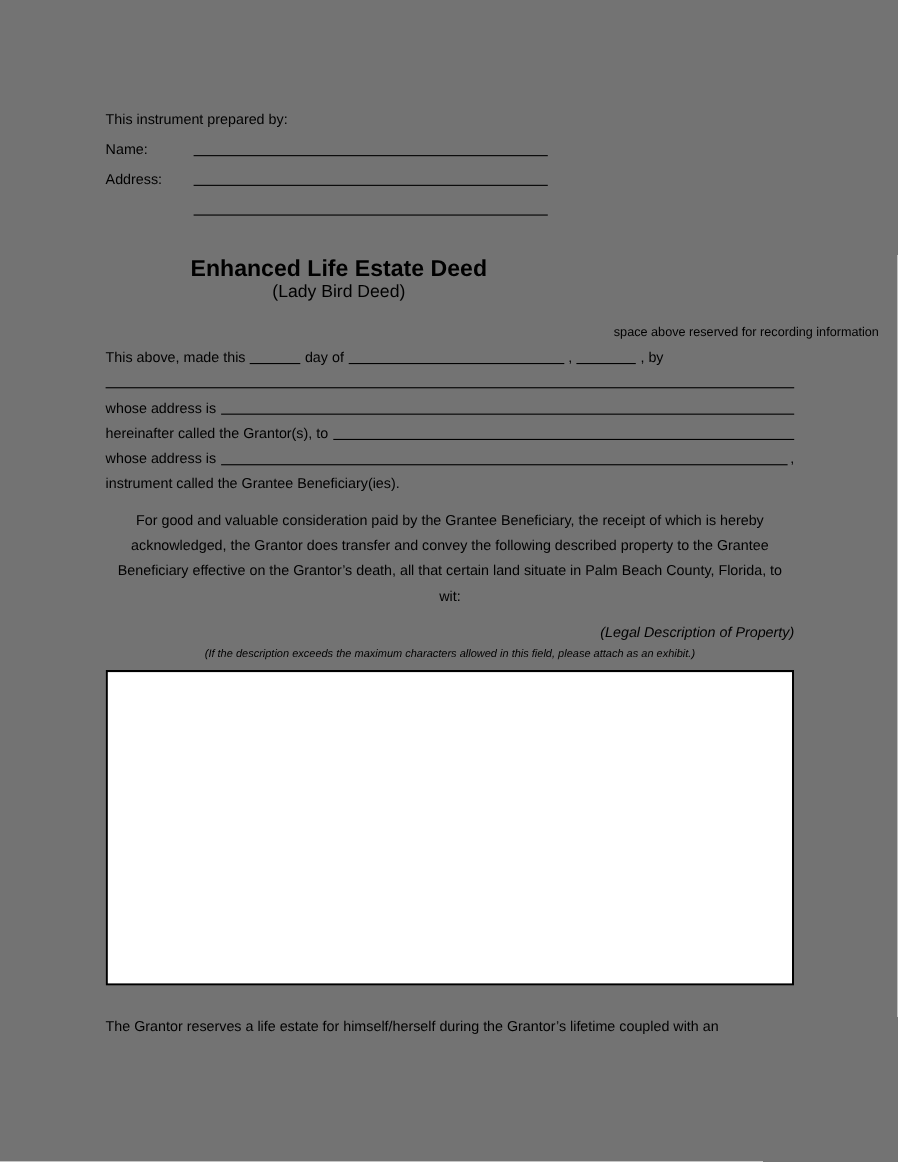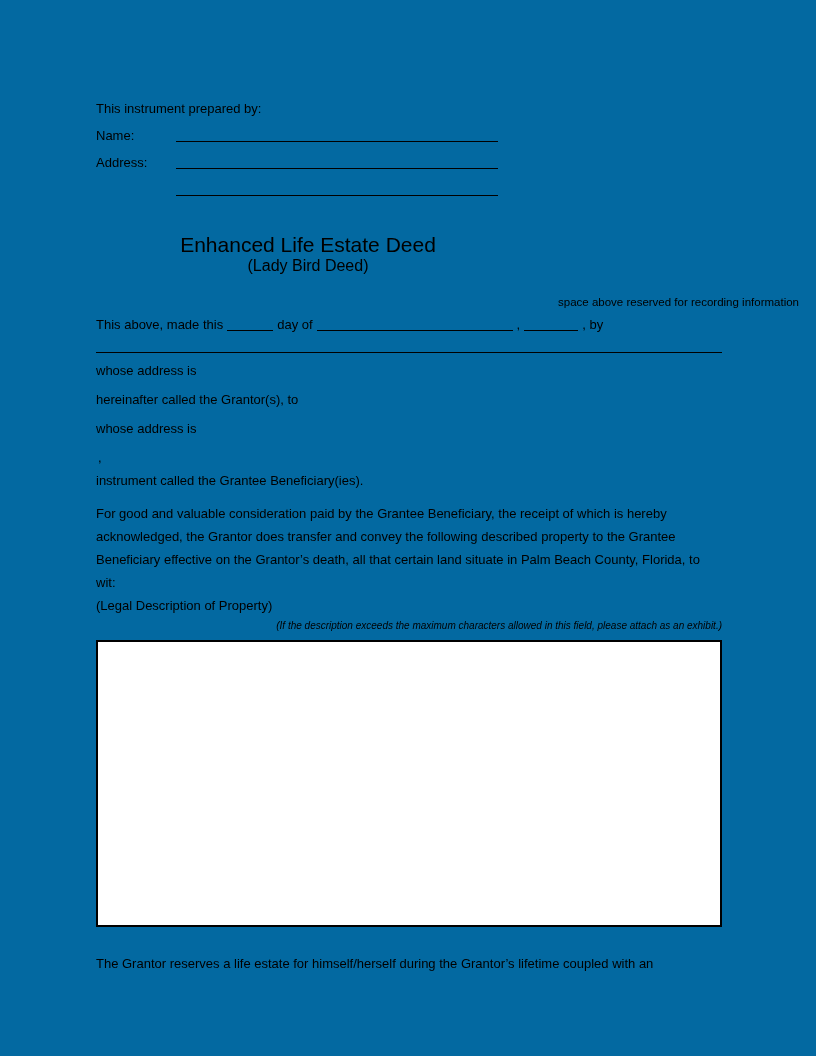--- a/index.html
+++ b/index.html
@@ -1,21 +1,21 @@
 <!DOCTYPE html>
 <html><head>
 <meta charset="utf-8">
 <style>
   * { margin: 0; padding: 0; box-sizing: border-box; }
   html, body { background: #ffffff; }
   .page {
     position: relative;
     width: 816px;
     height: 1056px;
-    background: #0369a1;
+    background: #737373;
     color: #000000;
     font-family: "Liberation Sans", "DejaVu Sans", sans-serif;
     font-size: 13px;
     line-height: 23px;
     overflow: hidden;
   }
   .content {
     position: absolute;
     left: 96px;
     top: 97px;
@@ -31,21 +31,21 @@
     border-bottom: 1px solid #000;
     height: 13px;
     vertical-align: -2px;
   }
   .b322 { width: 322px; }
   .b46 { width: 46px; margin: 0 4px; }
   .b196 { width: 196px; margin: 0 4px; }
   .b54 { width: 54px; margin: 0 4px; }
 
   
-  .fill-row { display: flex; align-items: flex-start; line-height: 23px; flex-direction: column; }
+  .fill-row { display: flex; align-items: flex-end; line-height: 23px; }
   .fill-row .gap {
     flex: 1;
     height: 0;
     border-bottom: 1px solid #000;
     margin: 0 0 5px 5px;
   }
   .fill-row .tail { margin-left: 2px; }
 
   
   .rule-row { position: relative; height: 23px; }
@@ -54,39 +54,39 @@
     left: 0; right: 0; top: 16px;
     border-bottom: 1px solid #000;
   }
 
   .field-row-name { margin-top: 4px; }
   .field-row-address { margin-top: 4px; }
   .field-row-address2 { margin-top: 4px; }
   .field-row-parcel { margin-top: 22px; }
 
   .title-block { width: 424px; text-align: center; margin-top: 31px; }
-  .main-title { font-size: 21px; font-weight: normal; line-height: 26px; }
+  .main-title { font-size: 21px; font-weight: bold; line-height: 26px; }
   .subtitle { font-size: 16px; line-height: 15px; }
   .recording-note {
     position: absolute;
     top: 295px;
     right: 17px;
     font-size: 11.5px;
     line-height: 14px;
   }
 
   .opening-row { margin-top: 40px; }
 
   .para { margin-top: 10px; }
-  .para .pline { line-height: 23px; }
+  .para .pline { line-height: 23px; text-align: center; }
 
-  .legal-heading { text-align: left; }
+  .legal-heading { margin-top: 10px; text-align: right; font-style: italic; }
   .legal-note {
     margin-top: 2px;
-    text-align: right;
+    text-align: center;
     font-style: italic;
     font-size: 10px;
     line-height: 14px;
   }
   .desc-box {
     margin-top: 7px;
     width: 626px;
     height: 287px;
     border: 2px solid #000;
     background: #ffffff;

